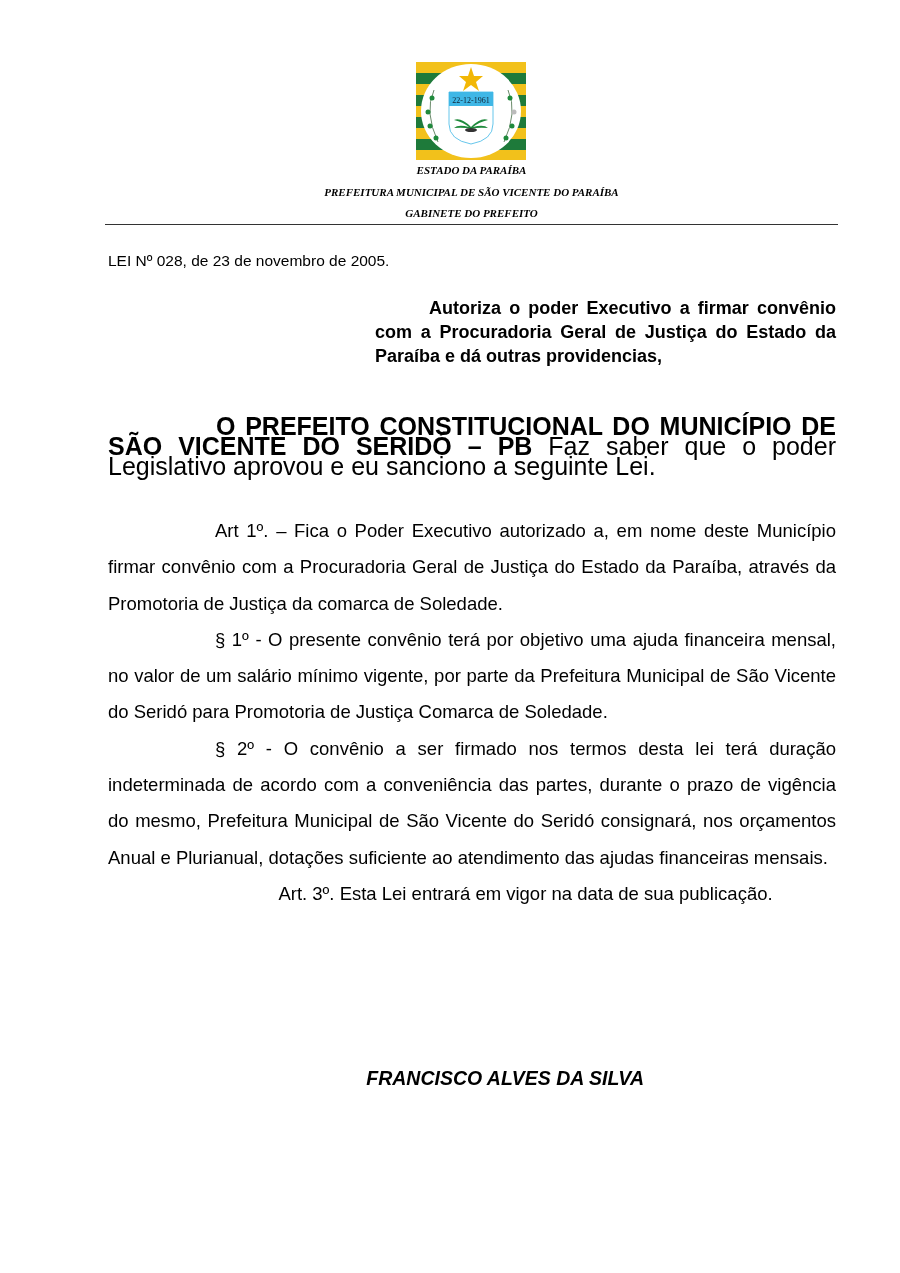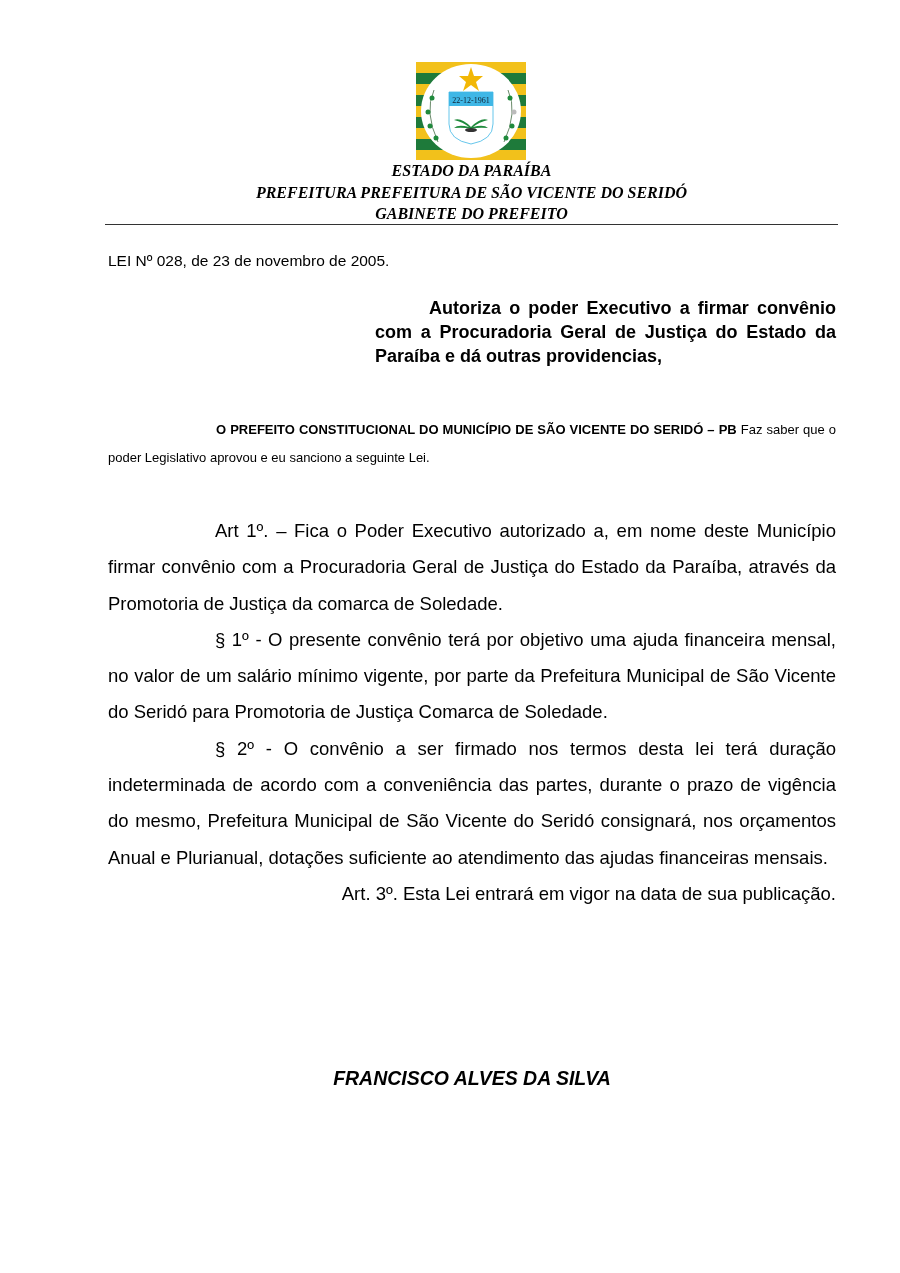--- a/index.html
+++ b/index.html
@@ -1,37 +1,37 @@
 <!DOCTYPE html>
 <html><head>
   <meta charset="utf-8">
   <style>
     html, body { margin: 0; padding: 0; background: #ffffff; }
     body { width: 900px; height: 1273px; position: relative; overflow: hidden; color: #000; }
     .page { position: absolute; left: 0; top: 8px; width: 900px; height: 1273px; }
     .emblem { position: absolute; left: 416px; top: 54px; width: 110px; height: 98px; }
     .hdr { position: absolute; left: 105px; width: 733px; text-align: center;
            font-family: "Liberation Serif", serif; font-style: italic; font-weight: bold;
-           font-size: 16px; line-height: 19px; }
+           font-size: 11px; line-height: 19px; }
     .hdr1 { top: 153px; }
     .hdr2 { top: 175px; }
     .hdr3 { top: 196px; }
     .rule { position: absolute; left: 105px; top: 216px; width: 733px; height: 1px; background: #333; }
     .sans { font-family: "Liberation Sans", sans-serif; }
     .lawno { position: absolute; left: 108px; top: 244px; font-size: 15.5px; }
     .ementa { position: absolute; left: 375px; top: 288px; width: 461px; font-size: 18px; font-weight: bold;
               line-height: 24px; text-align: justify; }
     .ementa .indent { display: inline-block; width: 54px; }
-    .intro { position: absolute; left: 108px; top: 408px; width: 728px; font-size: 13px; line-height: 28px; text-align: justify; }
+    .intro { position: absolute; left: 108px; top: 408px; width: 728px; font-size: 25px; line-height: 20px; text-align: justify; }
     .intro .indent { display: inline-block; width: 108px; }
     .body { position: absolute; left: 108px; top: 505px; width: 728px; font-size: 18.5px; line-height: 36.3px; }
     .body p { margin: 0; text-align: justify; }
     .body .indent { display: inline-block; width: 107px; }
-    .body .left { text-align: right; }
-    .sig { position: absolute; left: 300px; top: 1058px; width: 344px; text-align: center; }
+    .body .left { text-align: center; }
+    .sig { position: absolute; left: 300px; top: 1058px; width: 344px; text-align: right; }
     .sig-name { font-size: 19.5px; font-weight: bold; font-style: italic; line-height: 24px; }
     .sig-role { font-size: 15px; font-style: italic; line-height: 20px; }
   </style>
 </head>
 <body>
 
 <div class="page">
 
   <svg class="emblem" viewBox="0 0 110 98">
     <rect x="0" y="0" width="110" height="98" fill="#F2C11B"></rect>
@@ -52,21 +52,21 @@
     <circle cx="96" cy="64" r="2.5" fill="#1F8A3C"></circle>
       <circle cx="90" cy="76" r="2.5" fill="#1F8A3C"></circle>
     <path d="M33 30 L77 30 L77 62 Q77 78 55 82 Q33 78 33 62 Z" fill="#ffffff" stroke="#3FB7E6" stroke-width="0.8"></path>
     <rect x="33" y="30" width="44" height="14" fill="#3FB7E6"></rect>
     <text x="55" y="41" text-anchor="middle" font-family="Liberation Serif, serif" font-size="8" fill="#123">22-12-1961</text>
     <path d="M55 65 Q45 55 38 58 Q47 60 53 65 Q42 62 38 66 Q48 65 55 67 Q62 65 72 66 Q68 62 57 65 Q63 60 72 58 Q65 55 55 65 Z" fill="#1F8A3C"></path>
     <ellipse cx="55" cy="68" rx="6" ry="2" fill="#333"></ellipse>
   </svg>
 
   <div class="hdr hdr1">ESTADO DA PARAÍBA</div>
-  <div class="hdr hdr2">PREFEITURA PREFEITURA DE SÃO VICENTE DO SERIDÓ</div>
+  <div class="hdr hdr2">PREFEITURA MUNICIPAL DE SÃO VICENTE DO PARAÍBA</div>
   <div class="hdr hdr3">GABINETE DO PREFEITO</div>
   <div class="rule"></div>
 
   <div class="lawno sans">LEI Nº 028, de 23 de novembro de 2005.</div>
 
   <div class="ementa sans"><span class="indent"></span><span>Autoriza o poder Executivo a firmar convênio com a Procuradoria Geral de Justiça do Estado da Paraíba e dá outras providencias,</span></div>
 
   <div class="intro sans"><span class="indent"></span><b>O PREFEITO CONSTITUCIONAL DO MUNICÍPIO DE SÃO VICENTE DO SERIDÓ – PB</b><span> Faz saber que o poder Legislativo aprovou e eu sanciono a seguinte Lei.</span></div>
 
   <div class="body sans">

